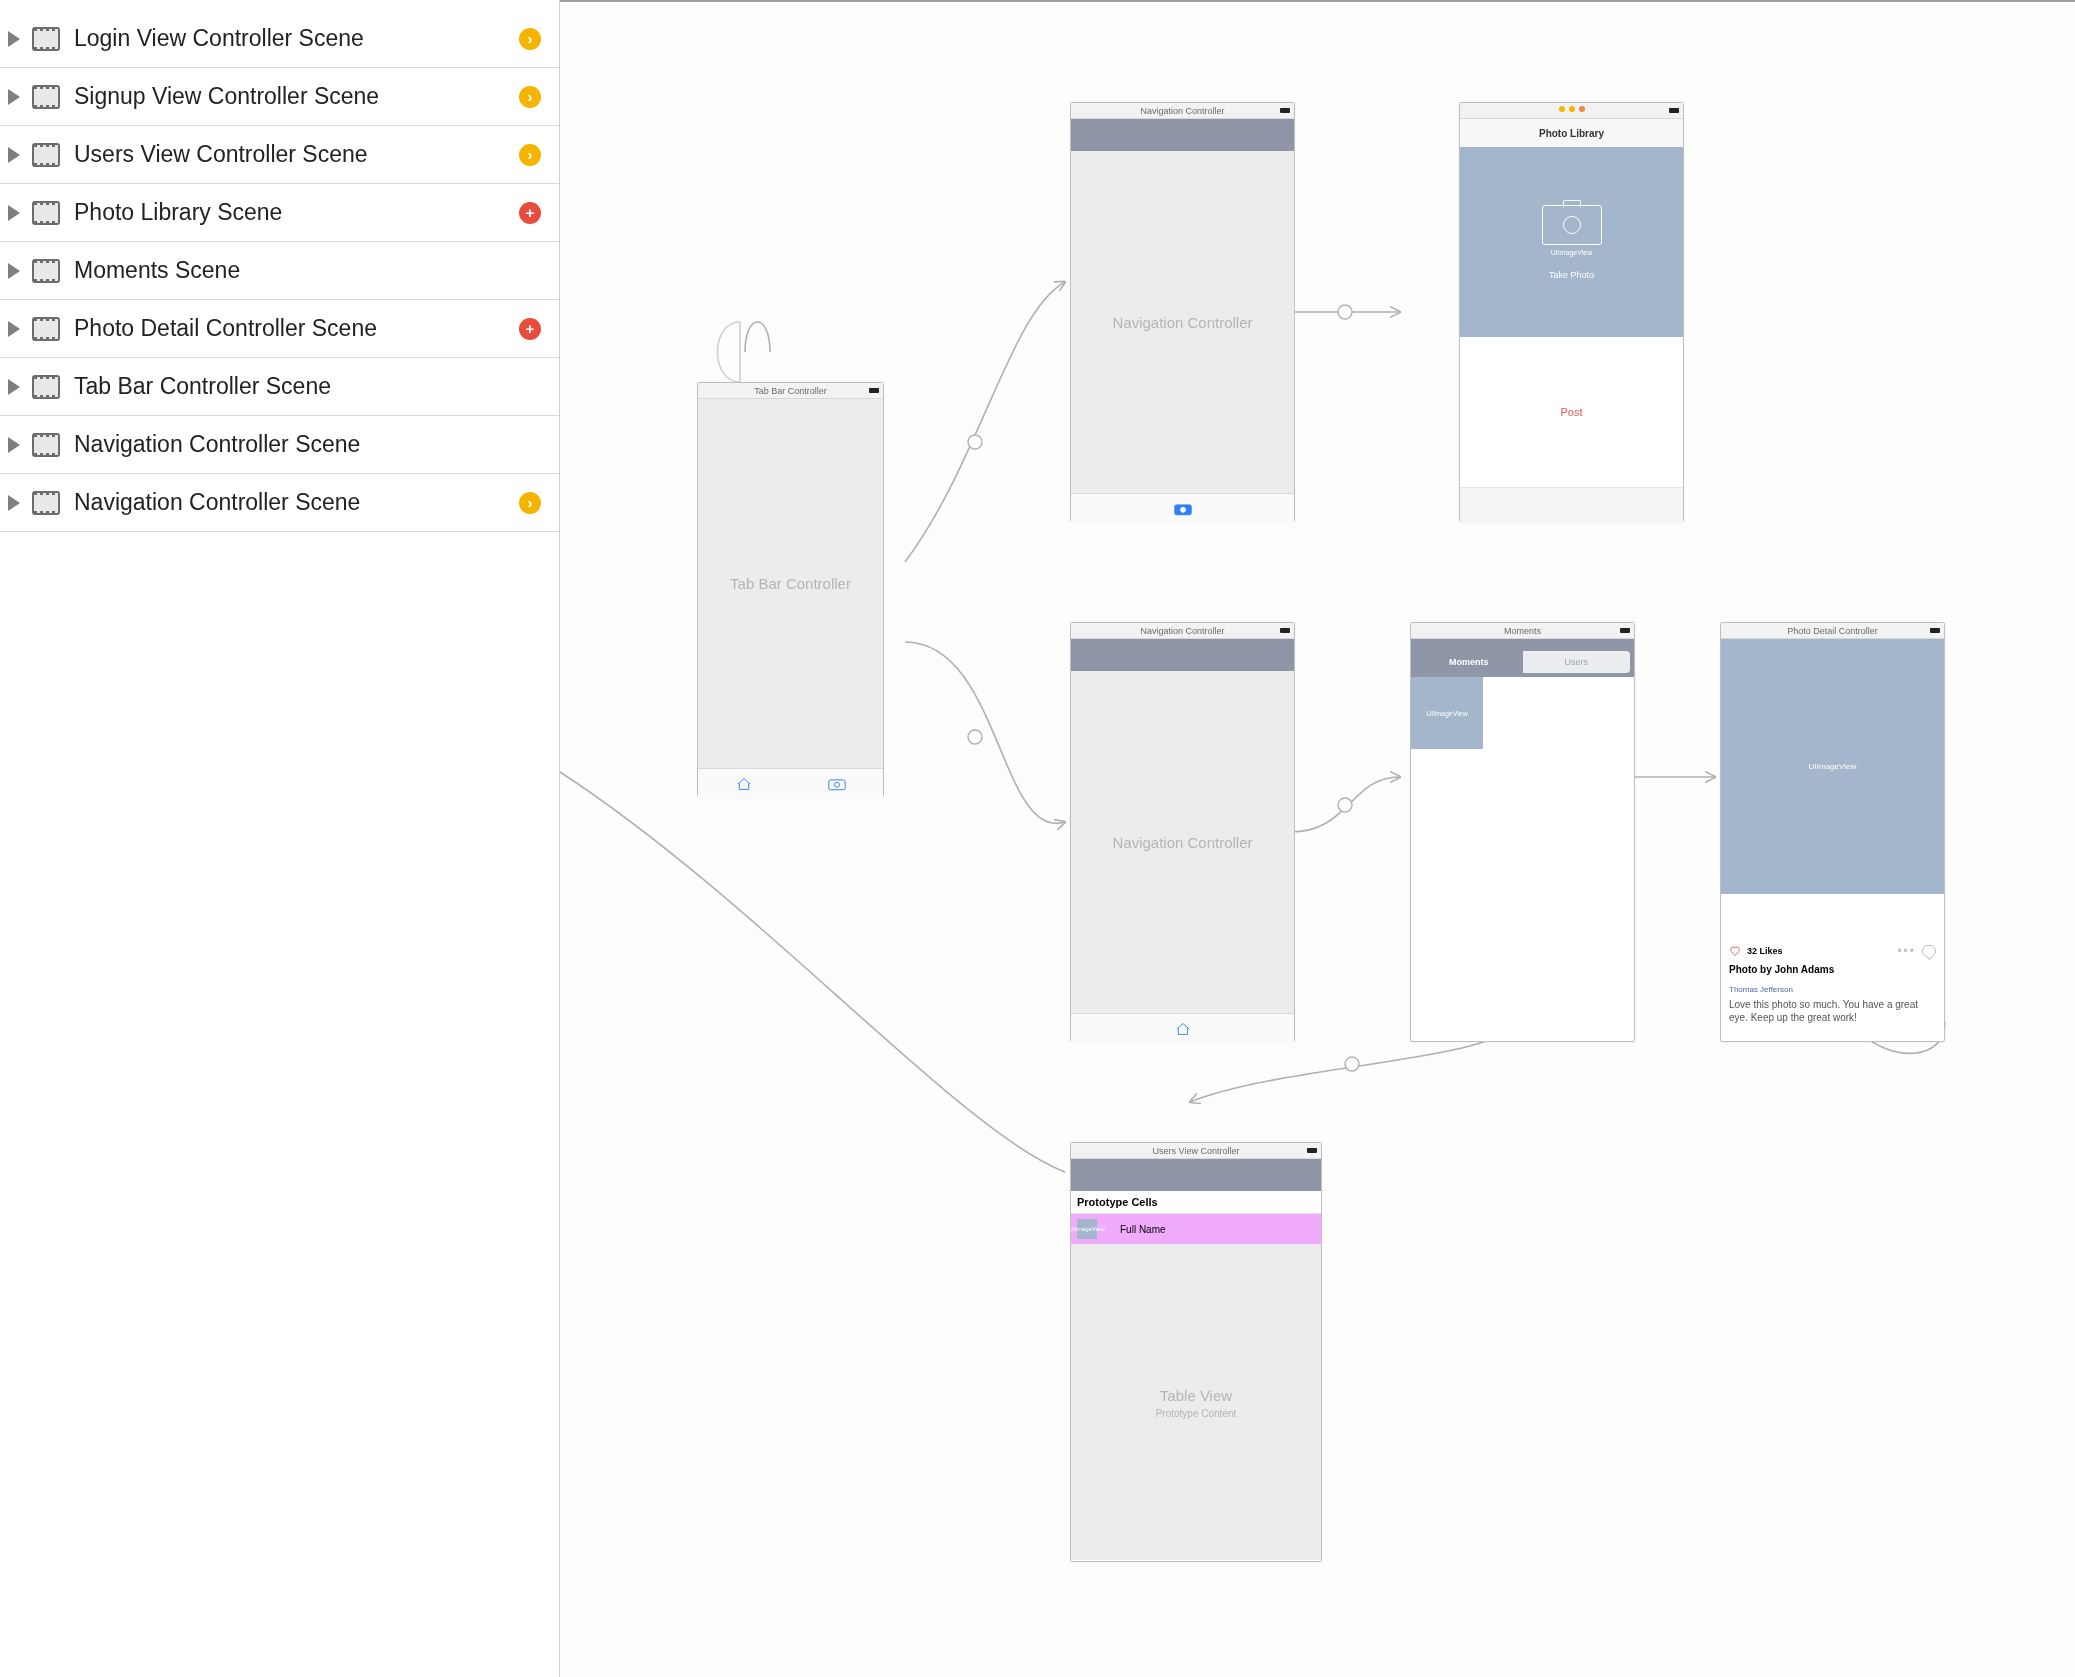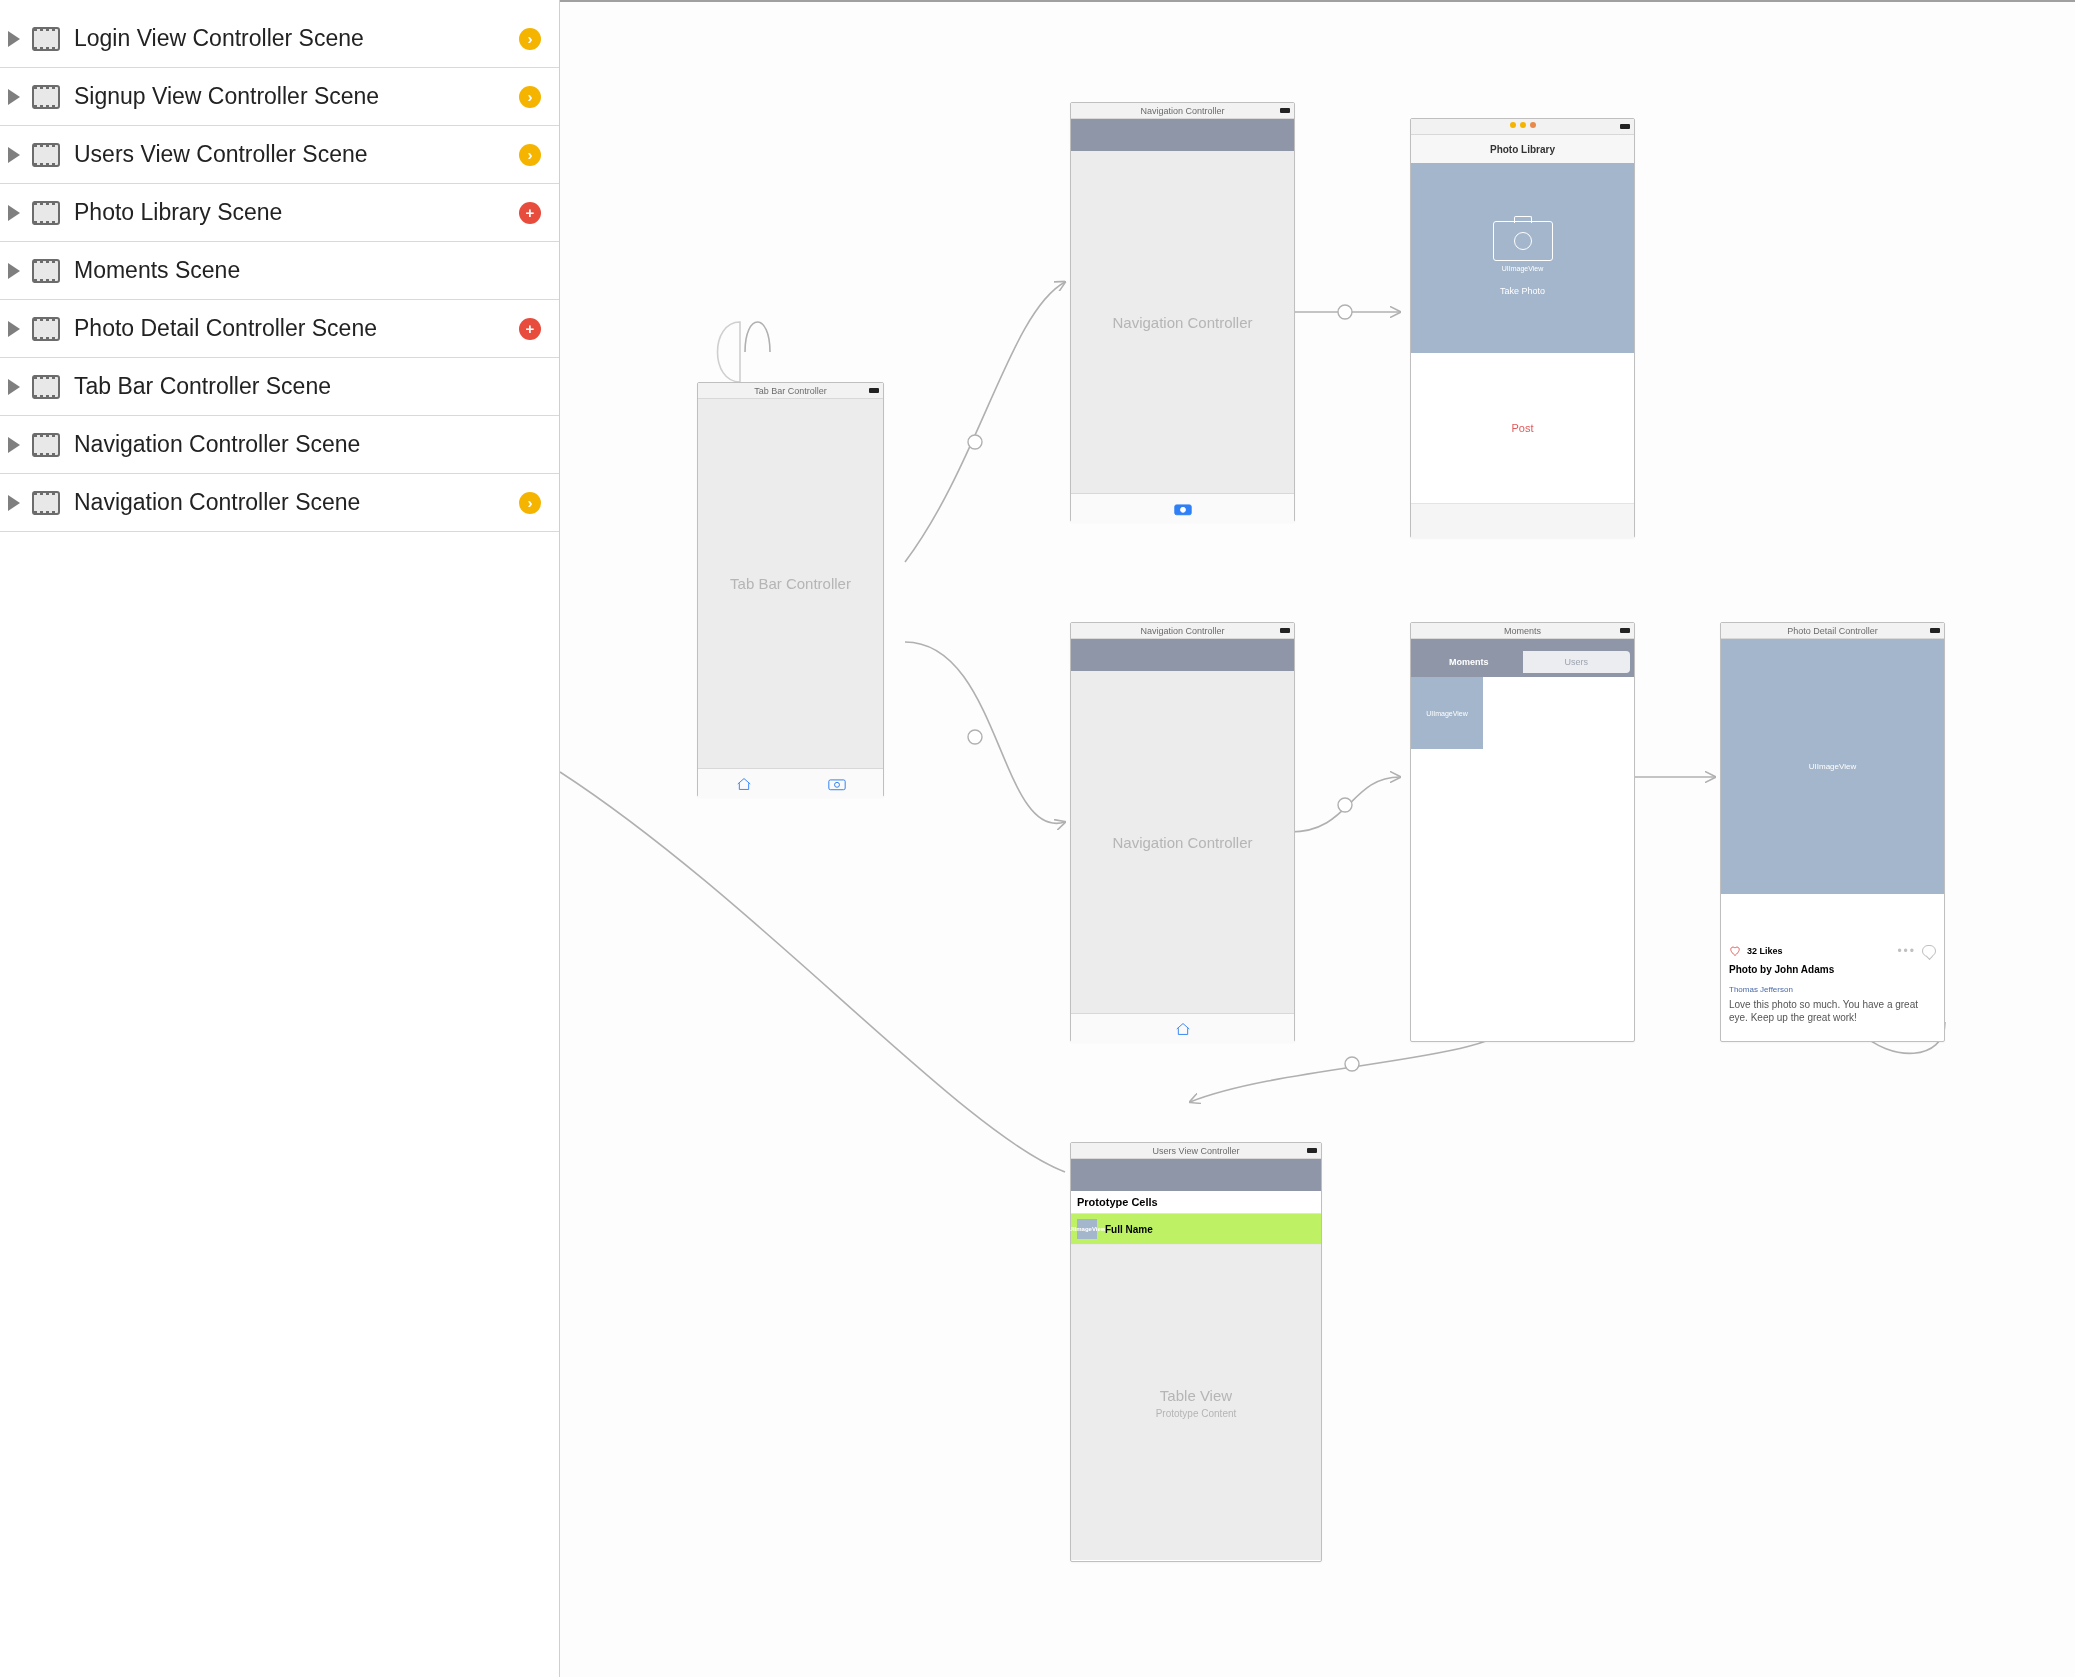--- a/index.html
+++ b/index.html
@@ -42,21 +42,21 @@
 .camera-outline::before { content:""; position:absolute; top:-6px; left:50%; transform:translateX(-50%); width:16px; height:6px; border:1.5px solid #fff; border-bottom:none; border-radius:2px 2px 0 0; }
 .camera-outline .lens { width:18px; height:18px; border:1.5px solid #fff; border-radius:50%; }
 .post-link { color:#e05a5a; font-size:11px; text-align:left; }
 .detail-row { display:flex; align-items:center; gap:6px; padding:6px 8px; font-size:9px;margin-top:44px; }
 .heart { width:12px; height:12px; }
 .heart path { fill:none; stroke:#e05a5a; stroke-width:1.3; }
 .ellipsis { color:#c0c0c0; font-size:12px; letter-spacing:2px; }
 .bubble { width:14px; height:12px; border:1px solid #bfbfbf; border-radius:6px; position:relative; }
 .bubble::after { content:""; position:absolute; bottom:-3px; right:3px; width:4px; height:4px; border-right:1px solid #bfbfbf; border-bottom:1px solid #bfbfbf; transform:rotate(45deg); background:#fff; }
 .proto-header { background:#fff; font-size:11px; font-weight:600; padding:5px 6px; border-bottom:1px solid #e2e2e2; }
-.proto-cell { display:flex; align-items:center; gap:8px; padding:5px 6px; background:#bef264; border-bottom:1px solid #e8e8e8; font-size:10px;font-weight:bold; }
+.proto-cell { display:flex; align-items:center; gap:23px; padding:5px 6px; background:#f0abfc; border-bottom:1px solid #e8e8e8; font-size:10px; }
 .proto-cell .av { width:20px; height:20px; background:#a4b6cb; font-size:6px; color:#fff; display:flex; align-items:center; justify-content:center; }
 .segue-dot { fill:#fff; stroke:#b0b0b0; stroke-width:1.4; }
 </style>
 </head>
 <body>
 
 <div class="app">
 
   <div class="sidebar">
     <div class="outline-row">
@@ -184,21 +184,21 @@
           <div class="bodytext">Navigation Controller</div>
         </div>
       <div class="tabbar" style="justify-content:center;">
         <svg class="tabicon cam-icon active" viewBox="0 0 22 16">
             <rect x="1" y="3" width="20" height="12" rx="2"></rect>
             <circle cx="11" cy="9" r="3"></circle>
           </svg>
       </div>
     </div>
 
-    <div class="scene" style="left:850px; top:100px; width:225px; height:420px;margin-top:16px;">
+    <div class="scene" style="left:899px; top:100px; width:225px; height:420px;">
       <div class="titlebar">
         <div class="dots">
             <span style="background:#f5b400"></span>
             <span style="background:#f5b400"></span>
             <span style="background:#e88b4a"></span>
           </div>
         <span class="bat"></span>
       </div>
       <div class="navbar light">
           <span>Photo Library</span>

